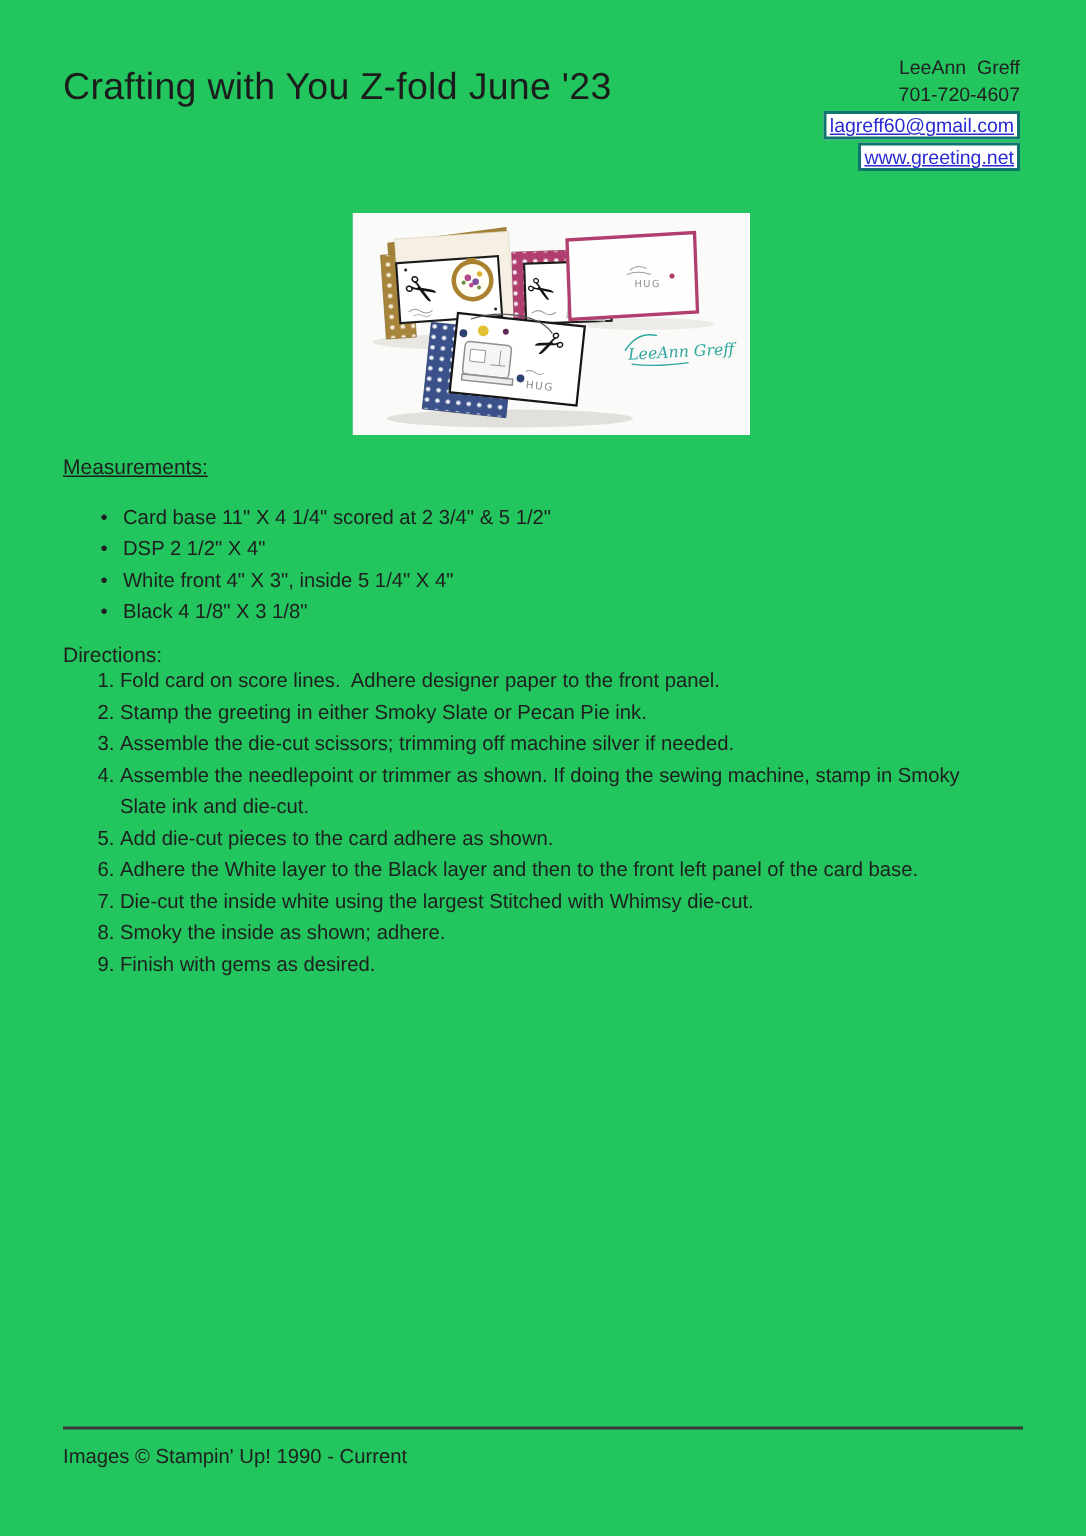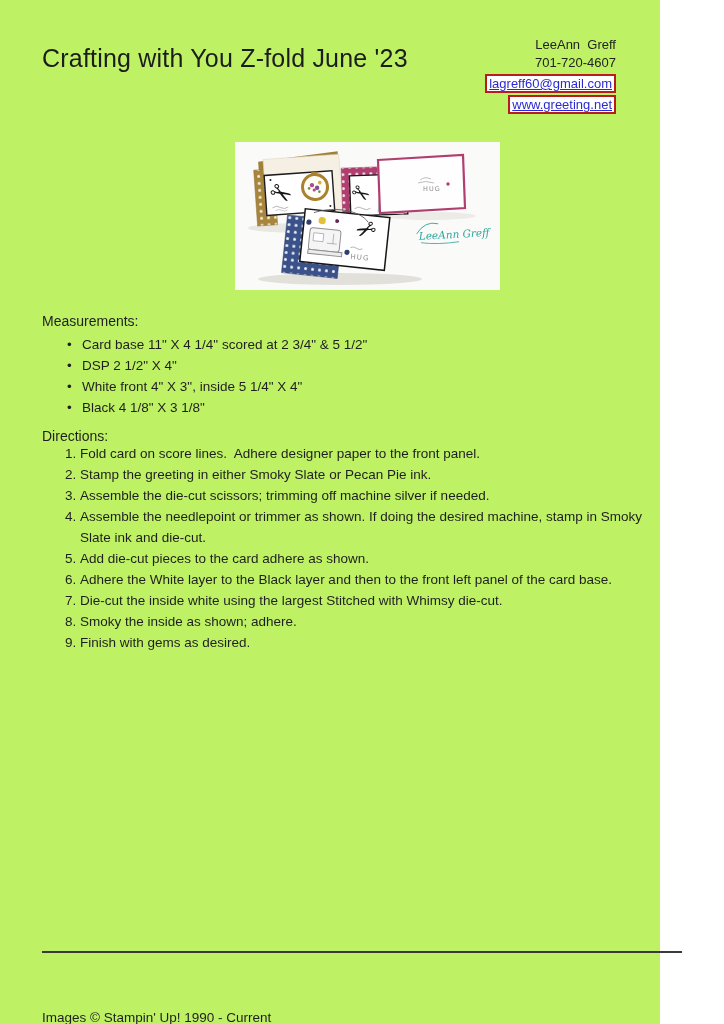--- a/index.html
+++ b/index.html
@@ -4,53 +4,53 @@
 <style>
   * { margin:0; padding:0; box-sizing:border-box; }
   html,body { background:#ffffff; }
   body {
     width:724px; height:1024px;
     font-family:"Liberation Sans", sans-serif;
     color:#1f1f1f;
     position:relative;
     overflow:hidden;
   }
-  .page { position:relative; width:660px; height:1024px; background:#bef264; }
+  .page { position:relative; width:724px; height:1024px; background:#22c55e; }
 
   .doc-title {
     position:absolute; left:42px; top:44px;
     font-size:25px; font-weight:400; letter-spacing:0.2px; color:#1c1c1c;
     white-space:nowrap;
   }
 
   .contact {
     position:absolute; right:44px; top:36px;
     text-align:right; font-size:13px; line-height:18px; color:#222;
   }
   .contact .name { white-space:pre; }
   .contact .link-row { margin-top:2px; }
   .contact a {
     display:inline-block;
-    border:2px solid #b91c1c;
+    border:2px solid #0f766e;
     padding:0 2px;
     color:#2a2ad4;
     text-decoration:underline;
     font-size:13px; line-height:15px;
     background:#fff;
   }
 
   .photo-wrap {
     position:absolute; left:235px; top:142px; width:265px; height:148px;
   }
 
   .section-heading {
     position:absolute; left:42px;
     font-size:14px; color:#1f1f1f;
   }
-  #measurements-heading { top:313px; }
+  #measurements-heading { top:303px;text-decoration:underline; }
   #directions-heading   { top:428px; }
 
   ul.measure-list {
     position:absolute; left:42px; top:334px; width:620px;
     list-style:none; padding-left:40px;
     font-size:13.5px; line-height:21px;
   }
   ul.measure-list li { position:relative; white-space:pre-wrap; }
   ul.measure-list li::before {
     content:"\2022";
@@ -65,21 +65,21 @@
     list-style:decimal outside;
   }
   ol.directions-list li { white-space:pre-wrap; }
 
   .footer-rule {
     position:absolute; left:42px; top:951px; width:640px; height:2px;
     background:#3a3a3a;
   }
   .footer-text {
     position:absolute; left:42px; top:963px;
-    font-size:13.5px; color:#1f1f1f;margin-top:47px;
+    font-size:13.5px; color:#1f1f1f;
   }
 </style>
 </head>
 <body>
 
 <div class="page">
 
   <h1 class="doc-title">Crafting with You Z-fold June '23</h1>
 
   <div class="contact">
@@ -198,21 +198,21 @@
     <li>White front 4" X 3", inside 5 1/4" X 4"</li>
     <li>Black 4 1/8" X 3 1/8"</li>
   </ul>
 
   <div class="section-heading" id="directions-heading">Directions:</div>
 
   <ol class="directions-list">
     <li>Fold card on score lines.  Adhere designer paper to the front panel.</li>
     <li>Stamp the greeting in either Smoky Slate or Pecan Pie ink.</li>
     <li>Assemble the die-cut scissors; trimming off machine silver if needed.</li>
-    <li>Assemble the needlepoint or trimmer as shown. If doing the desired machine, stamp in Smoky Slate ink and die-cut.</li>
+    <li>Assemble the needlepoint or trimmer as shown. If doing the sewing machine, stamp in Smoky Slate ink and die-cut.</li>
     <li>Add die-cut pieces to the card adhere as shown.</li>
     <li>Adhere the White layer to the Black layer and then to the front left panel of the card base.</li>
     <li>Die-cut the inside white using the largest Stitched with Whimsy die-cut.</li>
     <li>Smoky the inside as shown; adhere.</li>
     <li>Finish with gems as desired.</li>
   </ol>
 
   <div class="footer-rule"></div>
   <div class="footer-text">Images © Stampin' Up! 1990 - Current</div>
 

